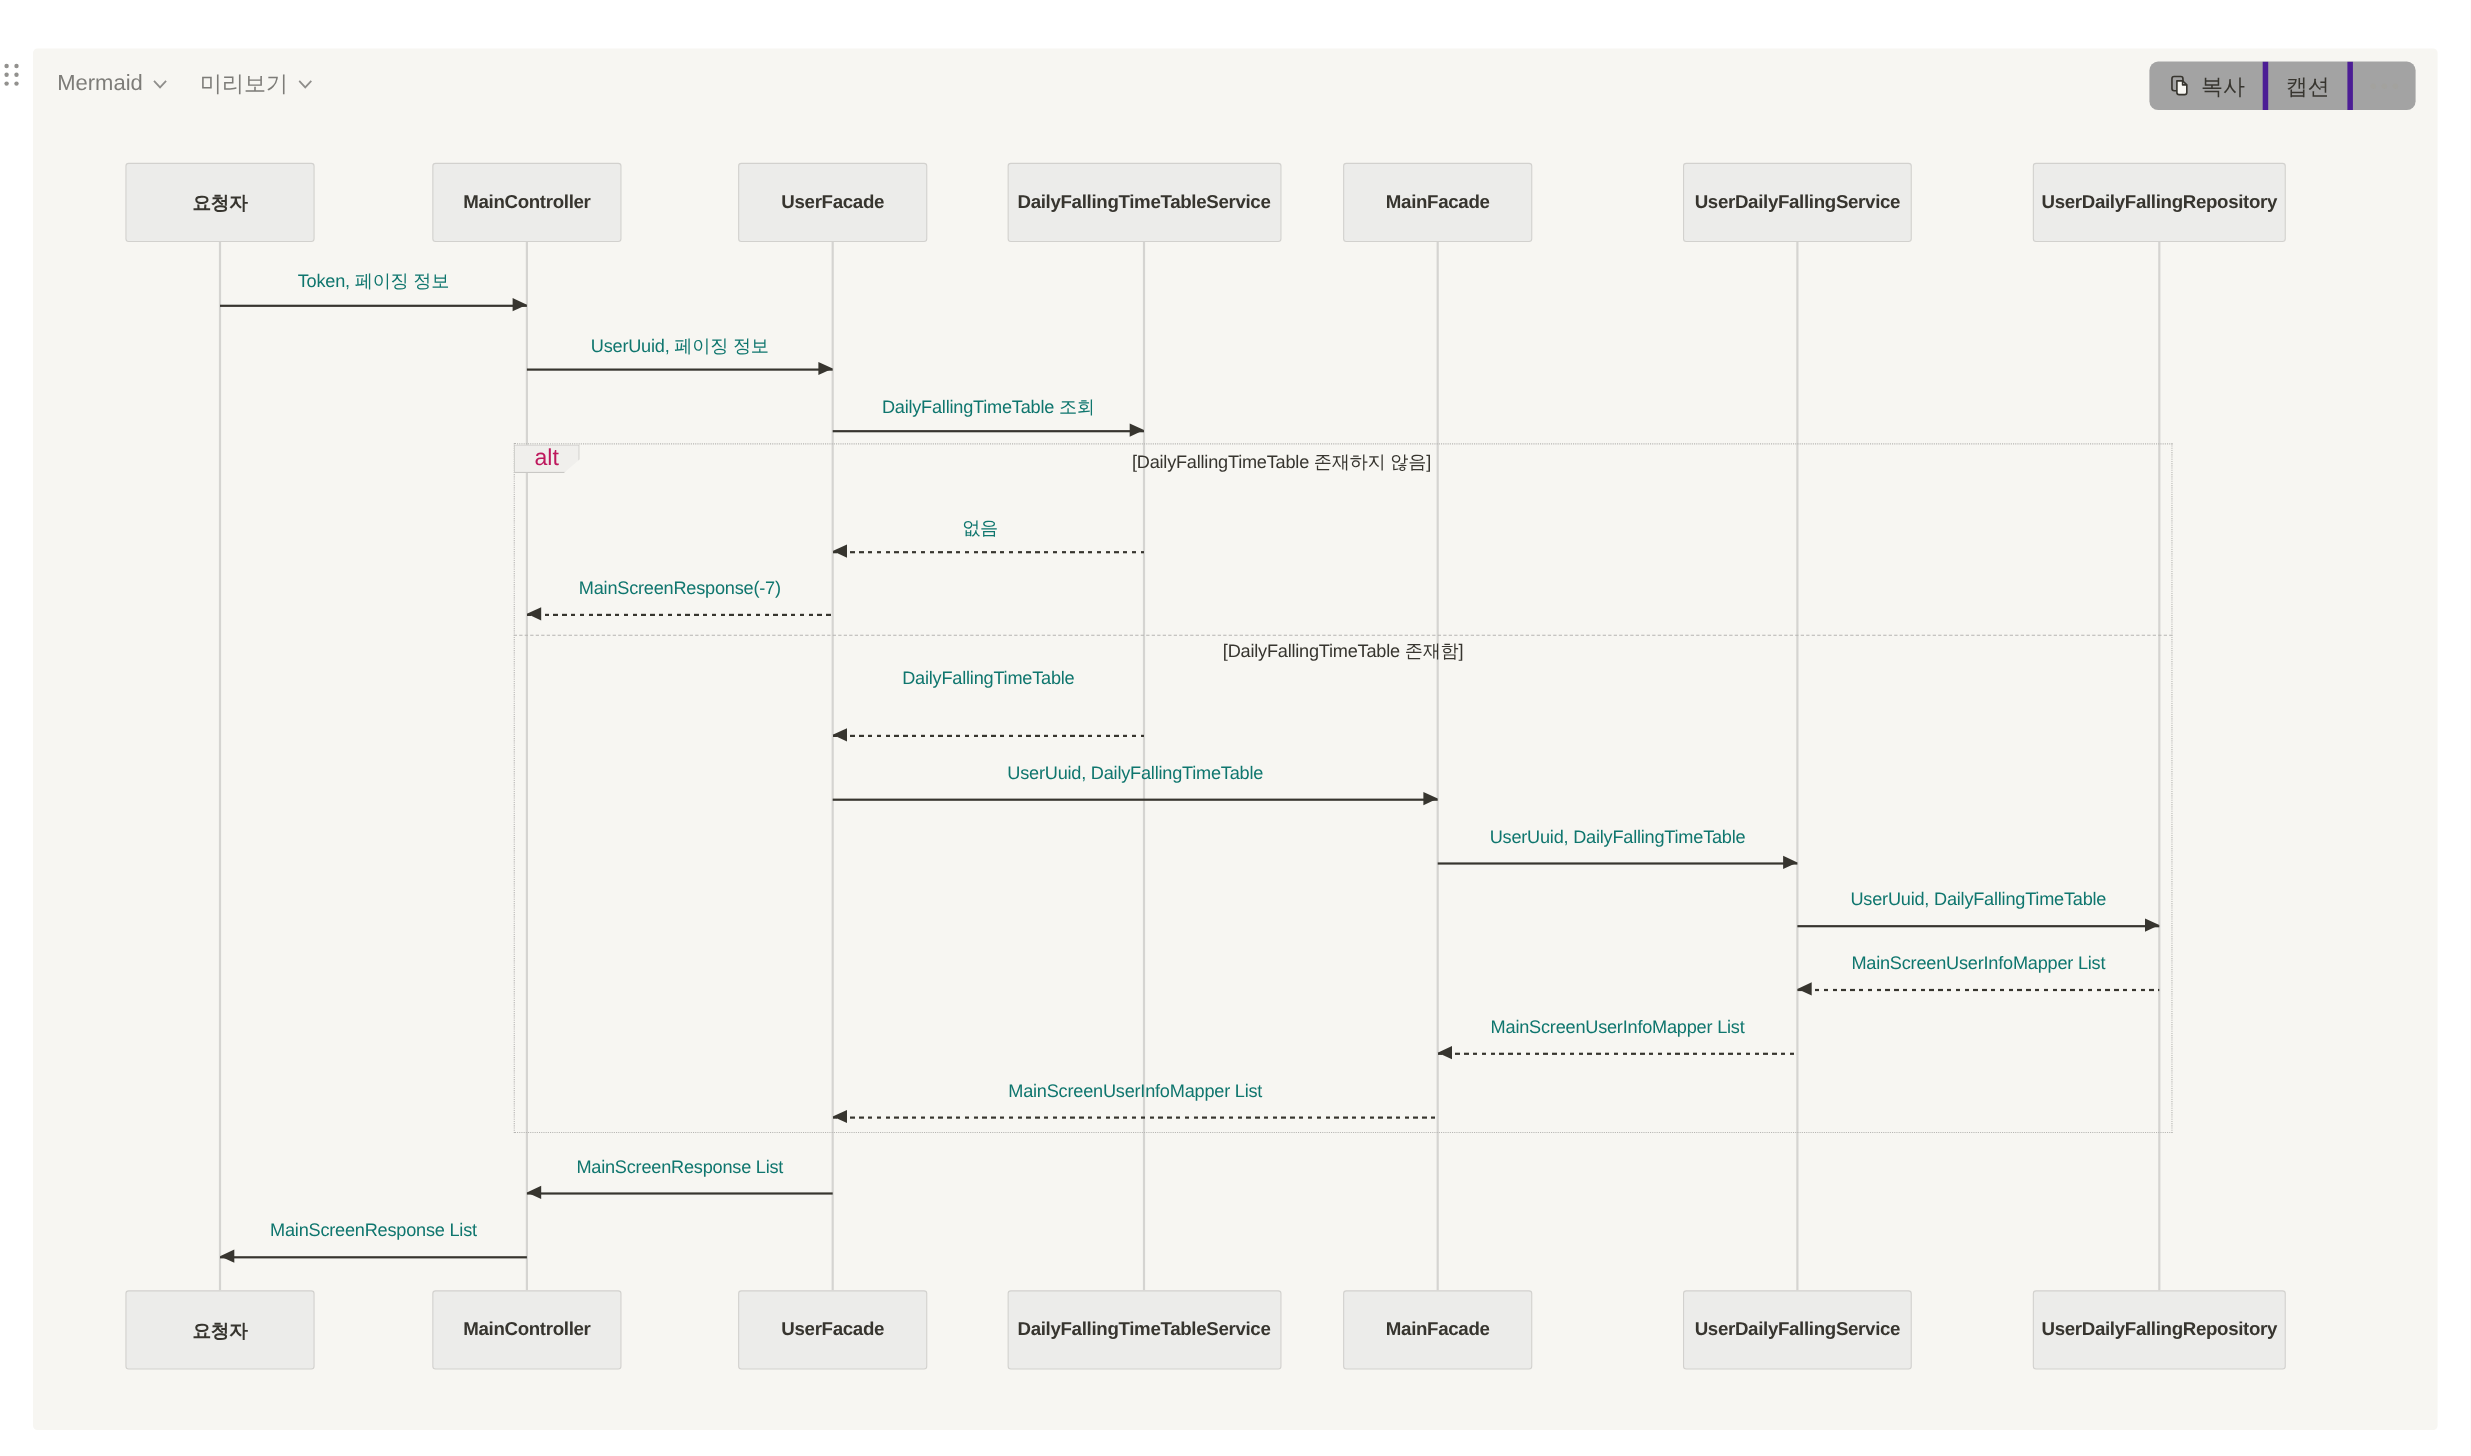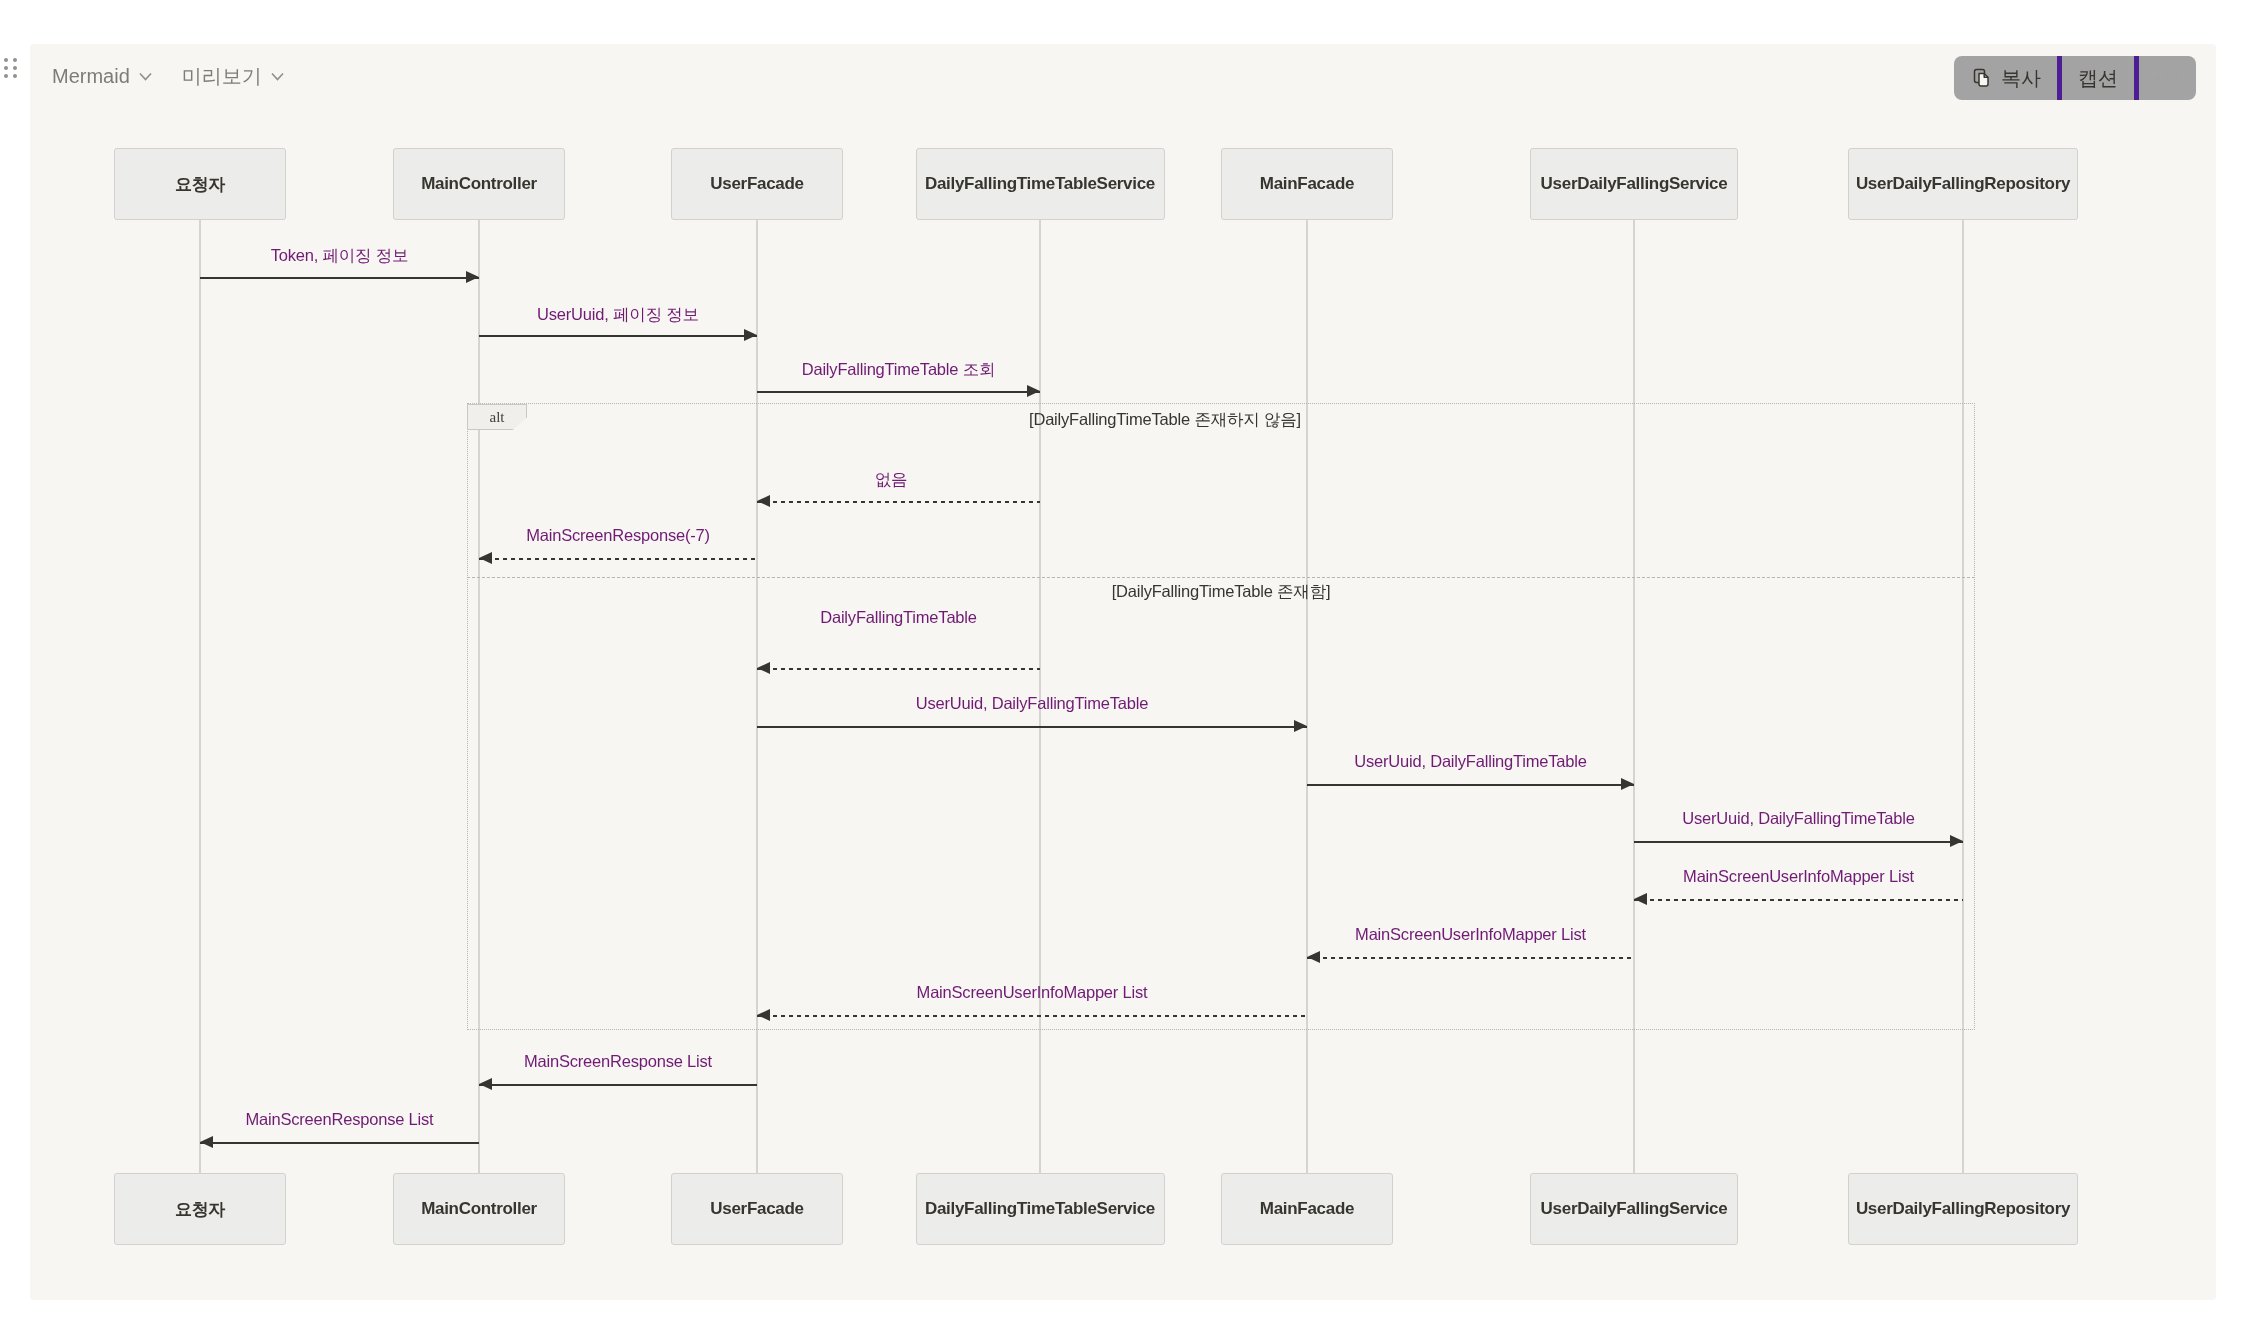--- a/index.html
+++ b/index.html
@@ -49,36 +49,36 @@
     display:flex;align-items:center;justify-content:center;
     font-size:17px;color:#37352f;letter-spacing:-0.3px;white-space:nowrap;font-weight:bold;
   }
   .alt-frame{position:absolute;box-sizing:border-box;border:1px dotted #b6b5b2;}
   .alt-divider{position:absolute;height:0;border-top:1px dashed #b6b5b2;}
   .alt-label{
     position:absolute;box-sizing:border-box;
     background:#f0efec;border:1px solid #c9c8c5;
     clip-path:polygon(0 0,100% 0,100% 52%,76% 100%,0 100%);
     display:flex;align-items:center;justify-content:center;
-    font-size:15px;color:#404040;font-family:Liberation Serif, serif;
+    font-size:21px;color:#be185d;
   }
   .alt-cond{
     position:absolute;transform:translateX(-50%);
     font-size:16.5px;color:#37352f;white-space:nowrap;letter-spacing:-0.2px;
   }
   .msg-line{position:absolute;height:2px;background:#37352f;}
   .msg-line.dashed{
     background:repeating-linear-gradient(90deg,#37352f 0 4px,transparent 4px 8px);
   }
   .arrow-head{position:absolute;width:0;height:0;border-top:6px solid transparent;border-bottom:6px solid transparent;}
   .arrow-head.right{border-left:13px solid #37352f;}
   .arrow-head.left{border-right:13px solid #37352f;}
   .msg-label{
     position:absolute;transform:translateX(-50%);
-    font-size:16.5px;color:#701a75;white-space:nowrap;letter-spacing:-0.2px;
+    font-size:16.5px;color:#0f766e;white-space:nowrap;letter-spacing:-0.2px;
   }
 </style>
 </head>
 <body>
 
 <div class="block"></div>
 
 <div class="drag-handle">
   <div class="dot"></div>
   <div class="dot"></div>

